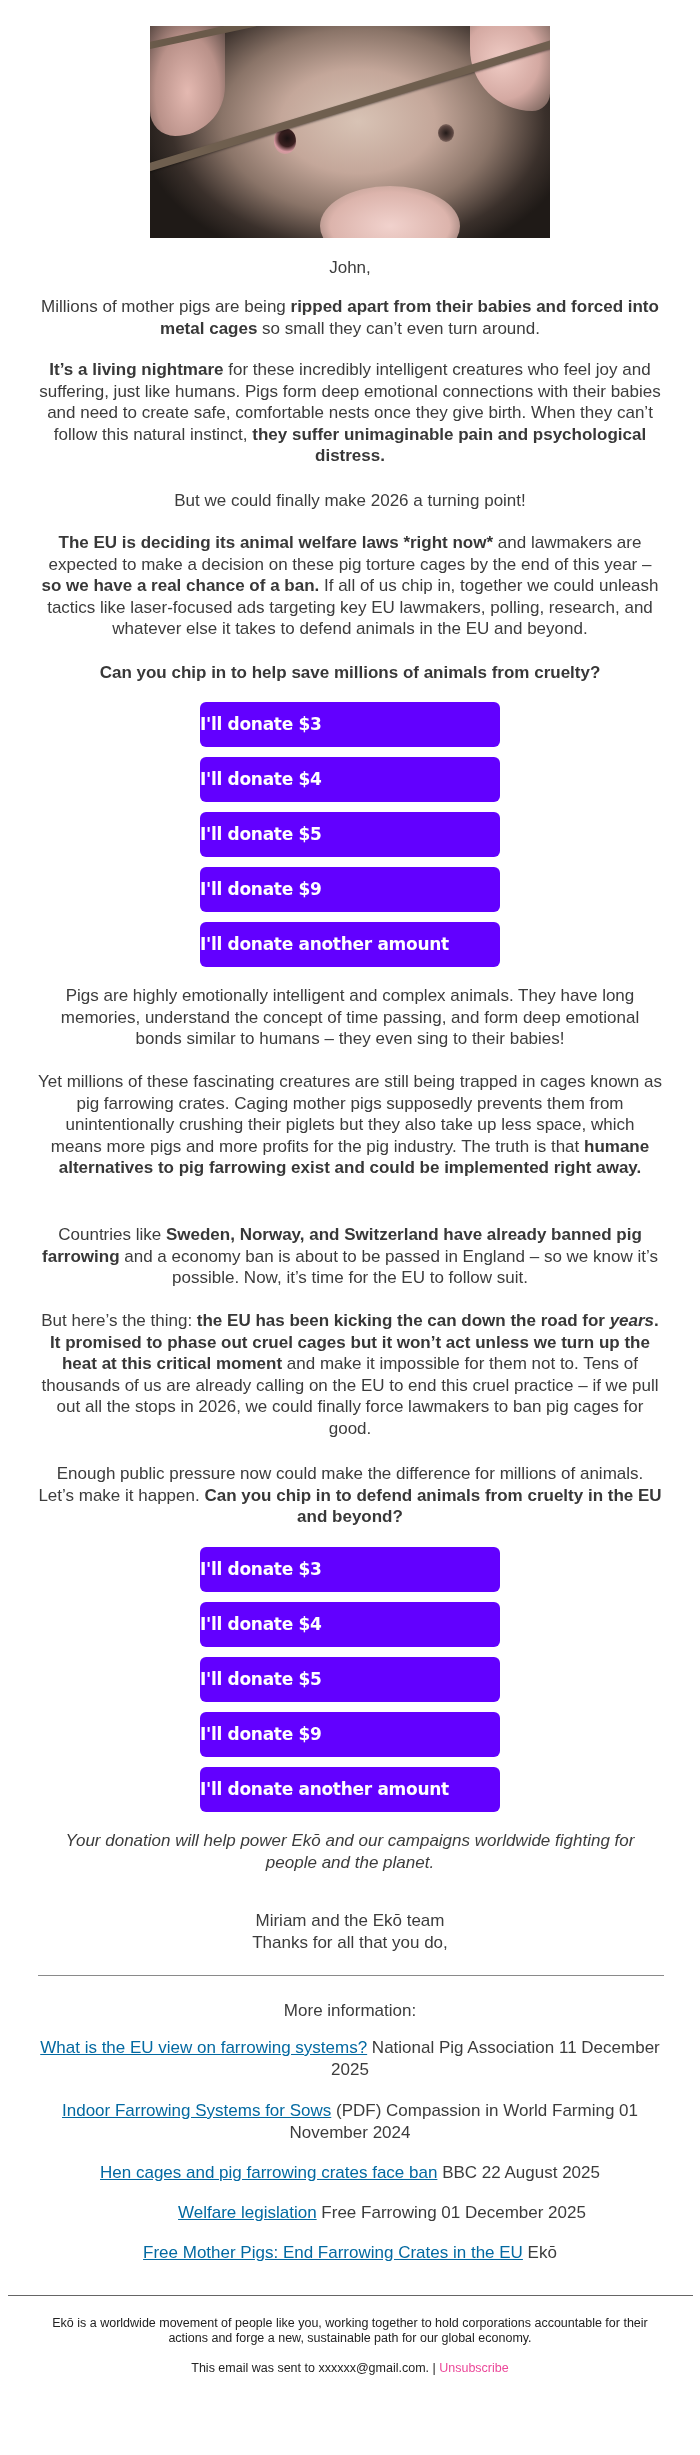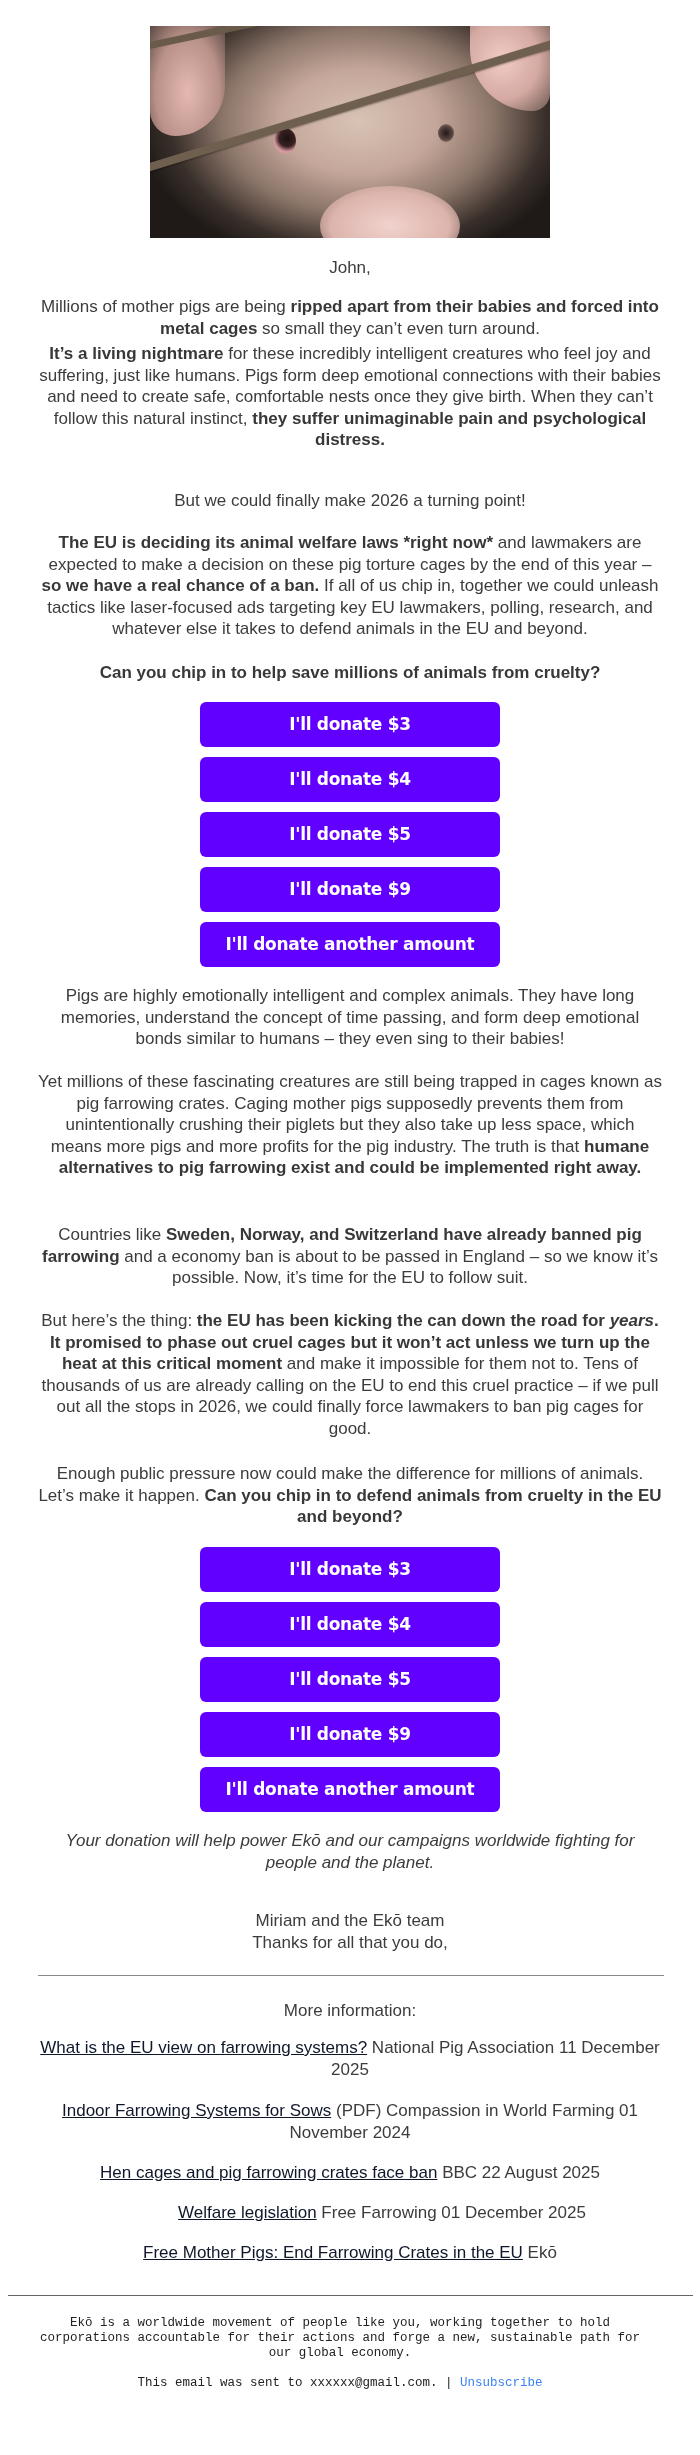--- a/index.html
+++ b/index.html
@@ -23,25 +23,25 @@
           transform: rotate(-12deg); transform-origin: left center; border-radius: 4px; }
 
   .content { position: absolute; left: 38px; width: 624px; }
   p { margin: 0; font-size: 17px; line-height: 21.6px; text-align: center; }
   .b { font-weight: bold; color: #383838; }
   .i { font-style: italic; }
 
   .btn-group { position: absolute; left: 200px; width: 300px; }
   .btn { display: block; width: 300px; height: 45px; margin-bottom: 10px; background: #6200ff; border-radius: 6px;
          color: #ffffff; font-family: "DejaVu Sans", sans-serif; font-weight: bold; font-size: 17px;
-         text-align: center; line-height: 45px; letter-spacing: -0.3px; cursor: pointer; text-decoration: none; }
+         line-height: 45px; letter-spacing: -0.3px; cursor: pointer; text-decoration: none; }
 
   .hr { position: absolute; height: 0; border-top: 1.5px solid #8a8a8a; }
-  a.link { color: #0f172a; text-decoration: underline; }
-  .footer { position: absolute; left: 28px; width: 624px; color: #222222; font-size: 12.5px; line-height: 15px; font-family: Liberation Mono, monospace; }
+  a.link { color: #0369a1; text-decoration: underline; }
+  .footer { position: absolute; left: 38px; width: 624px; color: #222222; font-size: 12.5px; line-height: 15px; }
   .footer p { font-size: 12.5px; line-height: 15px; }
 </style>
 </head>
 <body>
 
 <div class="hero" title="Close-up of a mother pig behind metal cage bars">
   <div class="ear-l"></div>
   <div class="ear-r"></div>
   <div class="snout"></div>
   <div class="eye-l"></div>
@@ -51,21 +51,21 @@
 </div>
 
 <div class="content" style="top:257px;">
   <p>John,</p>
 </div>
 
 <div class="content" style="top:296px;">
   <p><span>Millions of mother pigs are being </span><span class="b">ripped apart from their babies and forced into metal cages</span><span> so small they can’t even turn around.</span></p>
 </div>
 
-<div class="content" style="top:343px;">
+<div class="content" style="top:359px;">
   <p><span class="b">It’s a living nightmare</span><span> for these incredibly intelligent creatures who feel joy and suffering, just like humans. Pigs form deep emotional connections with their babies and need to create safe, comfortable nests once they give birth. When they can’t follow this natural instinct, </span><span class="b">they suffer unimaginable pain and psychological distress.</span></p>
 </div>
 
 <div class="content" style="top:490px;">
   <p>But we could finally make 2026 a turning point!</p>
 </div>
 
 <div class="content" style="top:532px;">
   <p><span class="b">The EU is deciding its animal welfare laws *right now*</span><span> and lawmakers are expected to make a decision on these pig torture cages by the end of this year – </span><span class="b">so we have a real chance of a ban.</span><span> If all of us chip in, together we could unleash tactics like laser-focused ads targeting key EU lawmakers, polling, research, and whatever else it takes to defend animals in the EU and beyond.</span></p>
 </div>
@@ -138,14 +138,14 @@
   <p><a class="link">Welfare legislation</a><span> Free Farrowing 01 December 2025</span></p>
 </div>
 <div class="content" style="top:2242px;">
   <p><a class="link">Free Mother Pigs: End Farrowing Crates in the EU</a><span> Ekō</span></p>
 </div>
 
 <div class="hr" style="top:2295px; left:8px; width:685px; border-top-color:#666;"></div>
 
 <div class="footer" style="top:2316px;">
   <p>Ekō is a worldwide movement of people like you, working together to hold corporations accountable for their actions and forge a new, sustainable path for our global economy.</p>
-  <p style="margin-top:15px;"><span>This email was sent to xxxxxx@gmail.com. | </span><a style="color:#3b82f6;text-decoration:none;">Unsubscribe</a></p>
+  <p style="margin-top:15px;"><span>This email was sent to xxxxxx@gmail.com. | </span><a style="color:#ec4899;text-decoration:none;">Unsubscribe</a></p>
 </div>
 
 </body></html>

